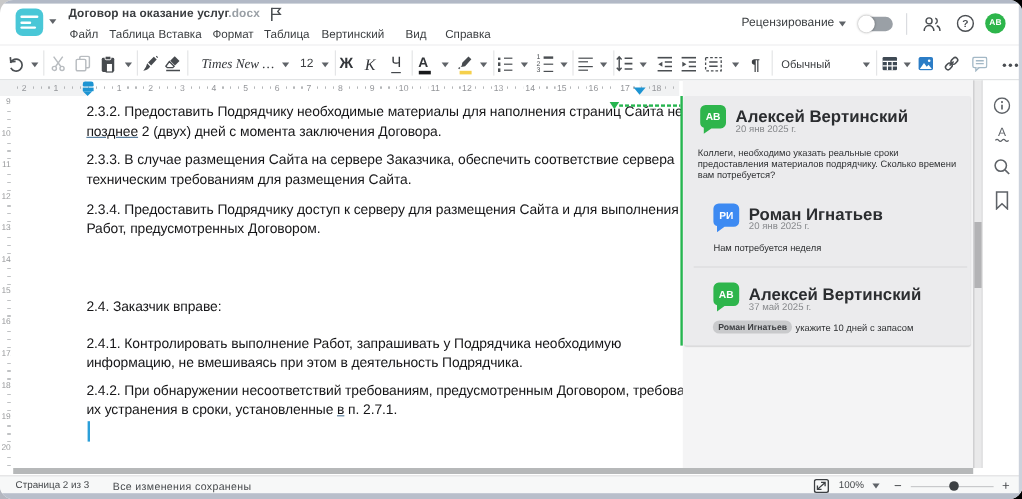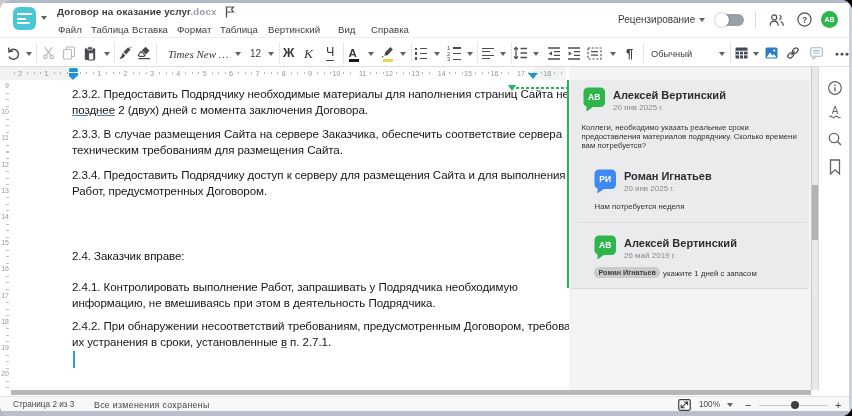--- a/index.html
+++ b/index.html
@@ -49,21 +49,21 @@
 .para u{text-decoration-color:#5b7f9e;text-decoration-thickness:1px}
 .para{position:absolute;left:72px;font-family:Liberation Sans, sans-serif;font-size:11.55px;letter-spacing:-0.07px;line-height:16px;color:#161618;white-space:nowrap}
 #cursor{left:73px;top:351px;width:1.5px;height:17px;background:#2b9fd9}
 #gdash{left:516px;top:87px;width:51px;height:2px;background-image:repeating-linear-gradient(90deg,#27b550 0 3px,transparent 3px 5px)}
 #gtri{left:508px;top:85px;width:0;height:0;border-left:4px solid transparent;border-right:4px solid transparent;border-top:6px solid #27b550}
 #gline{left:566.5px;top:80px;width:2px;height:208px;background:#27b550}
 #hbar{left:11px;top:390px;width:800px;height:5px;background:#b6b8b9}
 
 #panel{left:568.5px;top:67px;width:242.5px;height:323px;background:#f4f4f5}
 #card{left:570px;top:80px;width:239px;height:208px;background:#ebebed;border-radius:2px;box-shadow:0 1px 1px rgba(0,0,0,.12)}
-.cname{position:absolute;font-size:11px;font-weight:bold;color:#2b2d30}
+.cname{position:absolute;font-size:14px;font-weight:bold;color:#2b2d30}
 .cdate{position:absolute;font-size:8px;color:#87898c}
 .cbody{position:absolute;font-size:7.8px;color:#303234;line-height:9.3px;white-space:nowrap}
 #divider{left:578px;top:222px;width:228px;height:1px;background:#dbdbdd}
 #pill{left:594px;top:267px;height:11px;border-radius:5.5px;background:#c9cacc;color:#3c3e41;font-size:7.2px;font-weight:bold;line-height:11px;padding:0 4.5px;white-space:nowrap}
 #scrolltrack{left:811px;top:67px;width:8px;height:323px;background:#e9e9ea;border-left:1px solid #c9c9cb;border-right:1px solid #d8d8da}
 #scrollthumb{left:812px;top:185px;width:6px;height:55px;background:#b3b3b5}
 
 #sidebar{left:819px;top:67px;width:30px;height:323px;background:#fff}
 
 #status{left:0;top:396px;width:852px;height:15px;background:#f7f8f8;border-top:1px solid #e1e2e3}
@@ -313,23 +313,23 @@
         <text x="11.2" y="13.4" font-family="Liberation Sans" font-size="8.5" font-weight="bold" fill="#fff" text-anchor="middle">РИ</text>
       </svg>
  <div class="cname" style="left:624px;top:170px">Роман Игнатьев</div>
  <div class="cdate" style="left:624px;top:184px">20 янв 2025 г.</div>
  <div class="cbody" style="left:594.5px;top:202px">Нам потребуется неделя</div>
  <svg class="abs" style="left:594px;top:235px" width="23" height="25" viewBox="0 0 23 25">
         <path d="M5 0.5 H17.5 A4.5 4.5 0 0 1 22 5 V15.5 A4.5 4.5 0 0 1 17.5 20 H9.8 L3.5 24.5 V19.4 A4.2 4.2 0 0 1 0.5 15.5 V5 A4.5 4.5 0 0 1 5 0.5 Z" fill="#2eb54c"></path>
         <text x="11.2" y="13.4" font-family="Liberation Sans" font-size="8.5" font-weight="bold" fill="#fff" text-anchor="middle">АВ</text>
       </svg>
  <div class="cname" style="left:624px;top:236.5px">Алексей Вертинский</div>
- <div class="cdate" style="left:624px;top:250.5px">26 май 2019 г.</div>
+ <div class="cdate" style="left:624px;top:250.5px">37 май 2025 г.</div>
  <div class="abs" id="pill">Роман Игнатьев</div>
- <div class="cbody" style="left:663px;top:268.5px">укажите 1 дней с запасом</div>
+ <div class="cbody" style="left:663px;top:268.5px">укажите 10 дней с запасом</div>
  <svg class="abs" style="left:827.5px;top:81px" width="14" height="14" viewBox="0 0 14 14">
         <circle cx="7" cy="7" r="6.3" fill="none" stroke="#5f6368" stroke-width="1.2"></circle>
         <circle cx="7" cy="4.1" r="0.9" fill="#5f6368"></circle>
         <path d="M7 6.3 V10.3" stroke="#5f6368" stroke-width="1.4"></path>
       </svg>
  <svg class="abs" style="left:827.5px;top:104px" width="14" height="15" viewBox="0 0 14 15">
         <text x="7" y="9.5" font-family="Liberation Sans" font-size="10" fill="#5f6368" text-anchor="middle">А</text>
         <path d="M1.5 13 q1.4-1.7 2.75 0 t2.75 0 t2.75 0 t2.75 0" fill="none" stroke="#5f6368" stroke-width="1.1"></path>
       </svg>
  <svg class="abs" style="left:827.5px;top:132px" width="14" height="14" viewBox="0 0 14 14">

